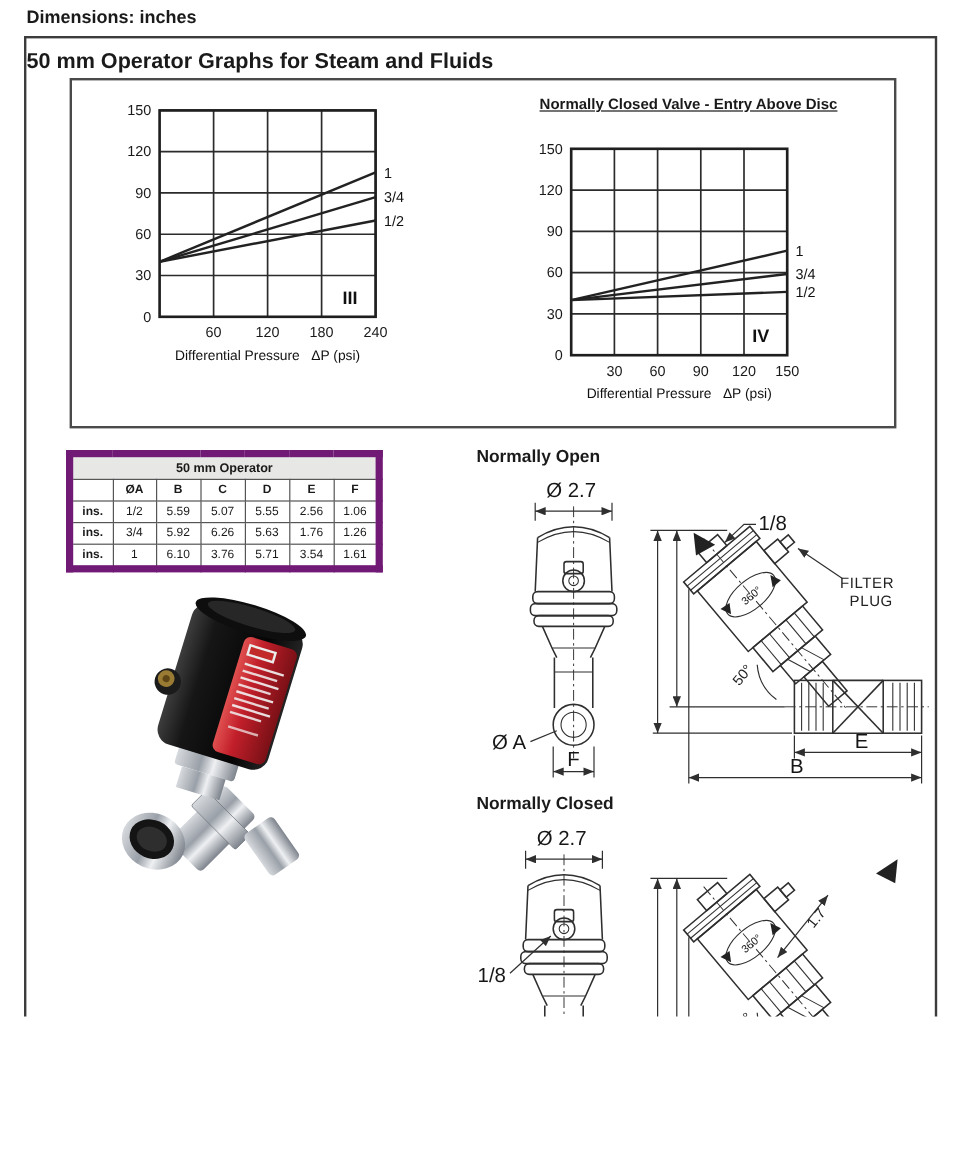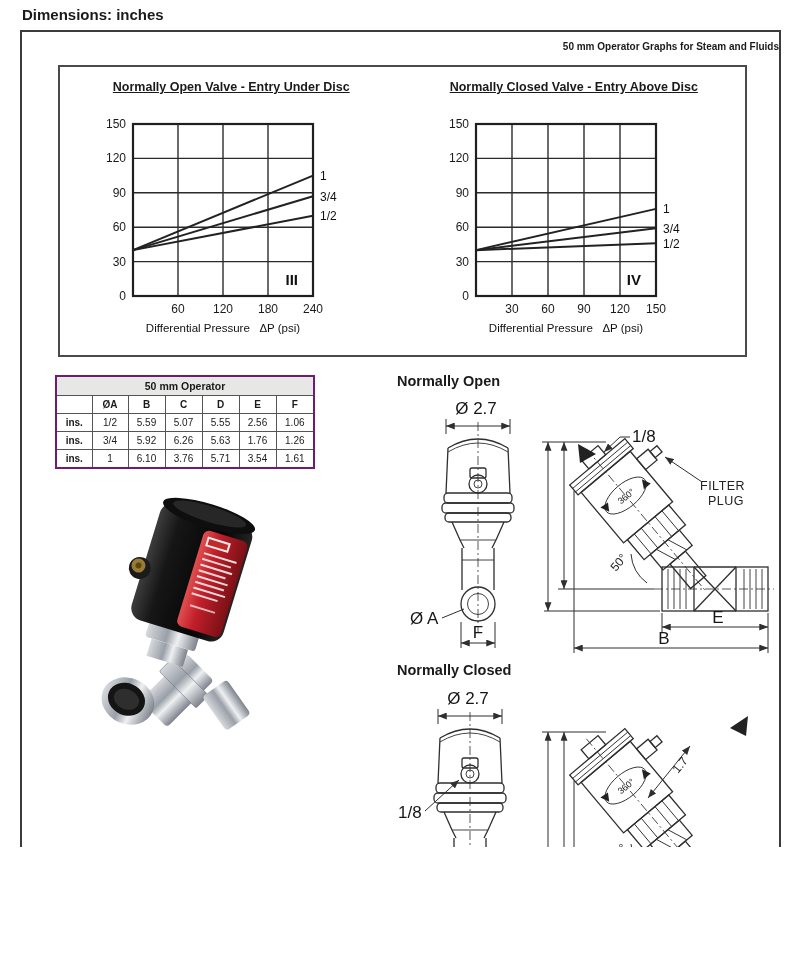--- a/index.html
+++ b/index.html
@@ -1,32 +1,32 @@
 <!DOCTYPE html>
 <html><head>
 <meta charset="utf-8">
 <style>
   * { margin:0; padding:0; box-sizing:border-box; }
   html,body { width:800px; height:969px; background:#ffffff; font-family:"Liberation Sans",sans-serif; color:#1a1a1a; }
   .page { position:relative; width:800px; height:847px; overflow:hidden; }
   .dims-label { position:absolute; left:22px; top:6px; font-size:15px; font-weight:bold; }
   .outer-box { position:absolute; left:20px; top:30px; width:761px; height:929px; border:2px solid #3c3c3c; background:#fff; }
-  .main-title { position:absolute; top:9px; left:0; right:0; text-align:right; font-weight:bold; font-size:10px; }
+  .main-title { position:absolute; top:9px; left:0; right:0; text-align:left; font-weight:bold; font-size:18px; }
   .graphs-box { position:absolute; left:36px; top:33px; width:689px; height:292px; border:2px solid #4a4a4a; display:flex; }
   .graph-block { flex:1; display:flex; flex-direction:column; align-items:center; padding-top:13px; }
   .graph-title { font-size:12.5px; font-weight:bold; text-decoration:underline; margin-bottom:18px; }
   svg.chart { display:block; }
   .chart .grid   { stroke:#2b2b2b; stroke-width:1.4; fill:none; }
   .chart .frame  { stroke:#1f1f1f; stroke-width:2.2; fill:none; }
   .chart .tick   { font-size:12px; fill:#1a1a1a; }
   .chart .series { stroke:#222; stroke-width:2; fill:none; }
   .chart .slabel { font-size:12px; fill:#111; }
   .chart .badge  { font-size:15px; font-weight:bold; fill:#111; }
   .chart .xlabel { font-size:11.5px; fill:#111; }
-  table.op { position:absolute; left:33px; top:343px; border-collapse:collapse; border:2px solid #701a75;
+  table.op { position:absolute; left:33px; top:343px; border-collapse:collapse; border:6px solid #701a75;
              font-size:10px; text-align:center; table-layout:fixed; width:258px; background:#fff; }
   table.op td, table.op th { border:1px solid #555; padding:3px 1px; }
   table.op tr.t-title td { background:#e7e7e5; font-weight:bold; font-size:10.5px; }
   table.op th { font-weight:bold;margin-left:24px; }
   table.op td.unit { font-weight:bold; }
   .section-title { position:absolute; font-weight:bold; font-size:14.5px; width:310px; text-align:left; }
   #no-title { left:375px; top:341px; }
   #nc-title { left:375px; top:630px; }
   .drawing { position:absolute; }
   .drawing .ln   { stroke:#2f2f2f; stroke-width:1.3; fill:none; }
@@ -57,21 +57,20 @@
   </svg>
 
   <div class="dims-label">Dimensions: inches</div>
 
   <div class="outer-box">
 
     <div class="main-title">50 mm Operator Graphs for Steam and Fluids</div>
 
     <div class="graphs-box">
       <div class="graph-block">
-        <div class="graph-title">Normally Open Valve - Entry Under Disc</div>
         <svg class="chart" width="300" height="228" viewBox="0 0 300 228">
             <line x1="97" y1="12" x2="97" y2="184" class="grid"></line>
             <line x1="142" y1="12" x2="142" y2="184" class="grid"></line>
             <line x1="187" y1="12" x2="187" y2="184" class="grid"></line>
             <line x1="232" y1="12" x2="232" y2="184" class="grid"></line>
             <line x1="52" y1="184" x2="232" y2="184" class="grid"></line>
             <line x1="52" y1="149.6" x2="232" y2="149.6" class="grid"></line>
             <line x1="52" y1="115.2" x2="232" y2="115.2" class="grid"></line>
             <line x1="52" y1="80.8" x2="232" y2="80.8" class="grid"></line>
             <line x1="52" y1="46.400000000000006" x2="232" y2="46.400000000000006" class="grid"></line>

